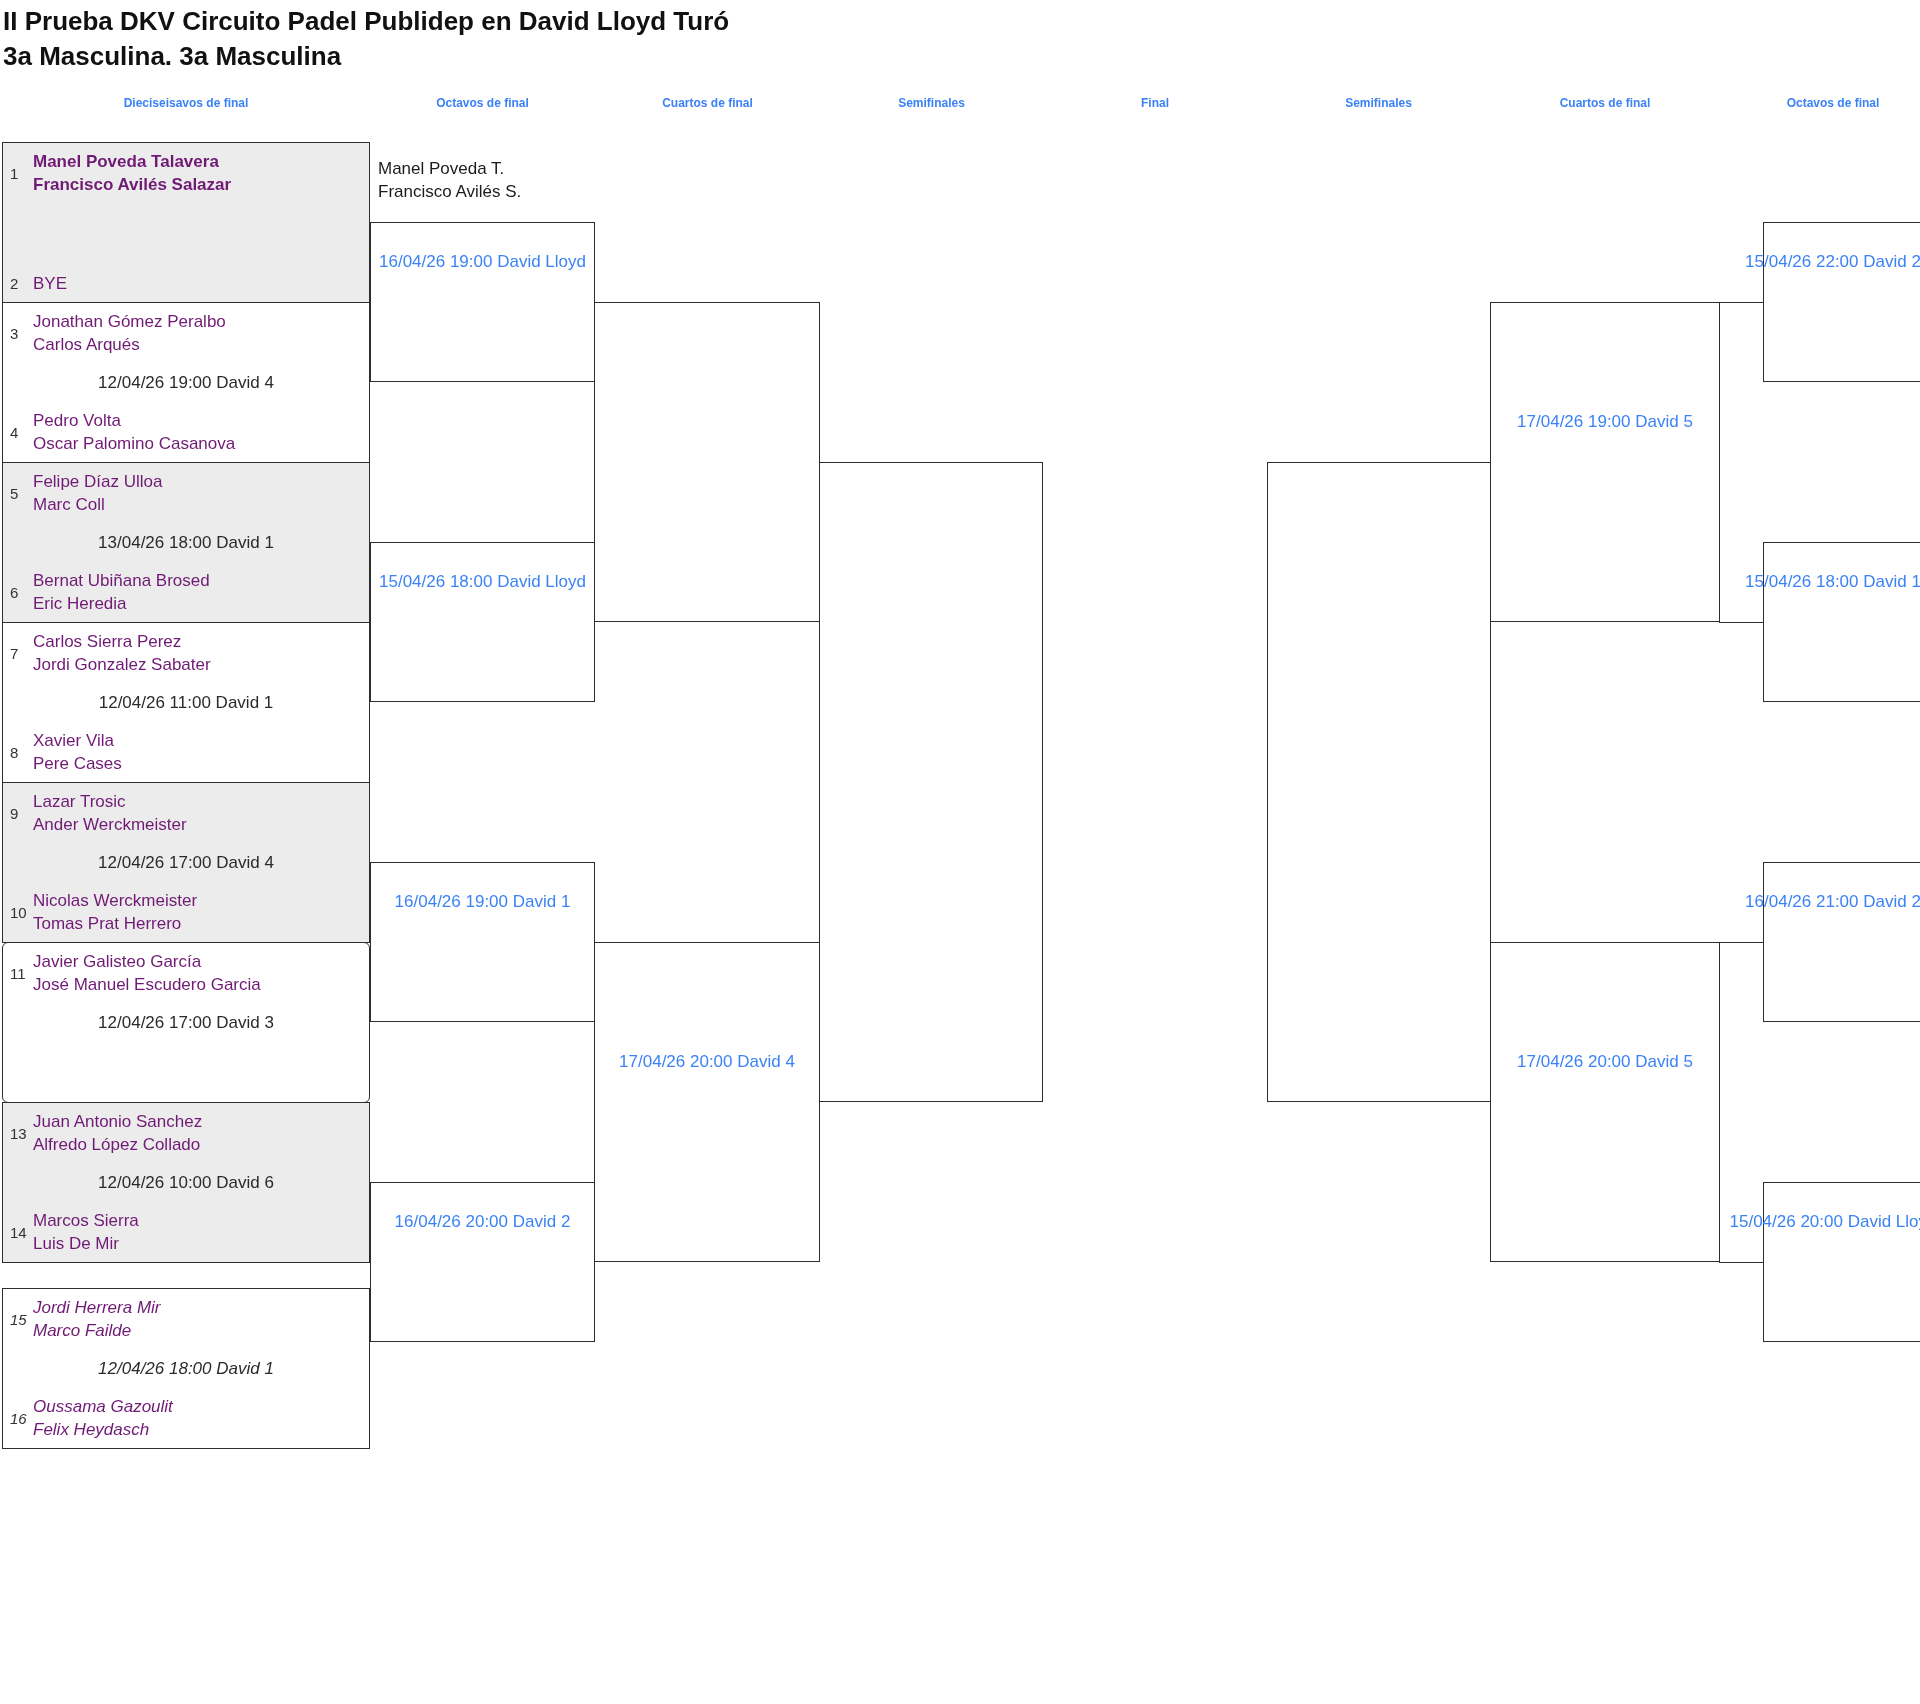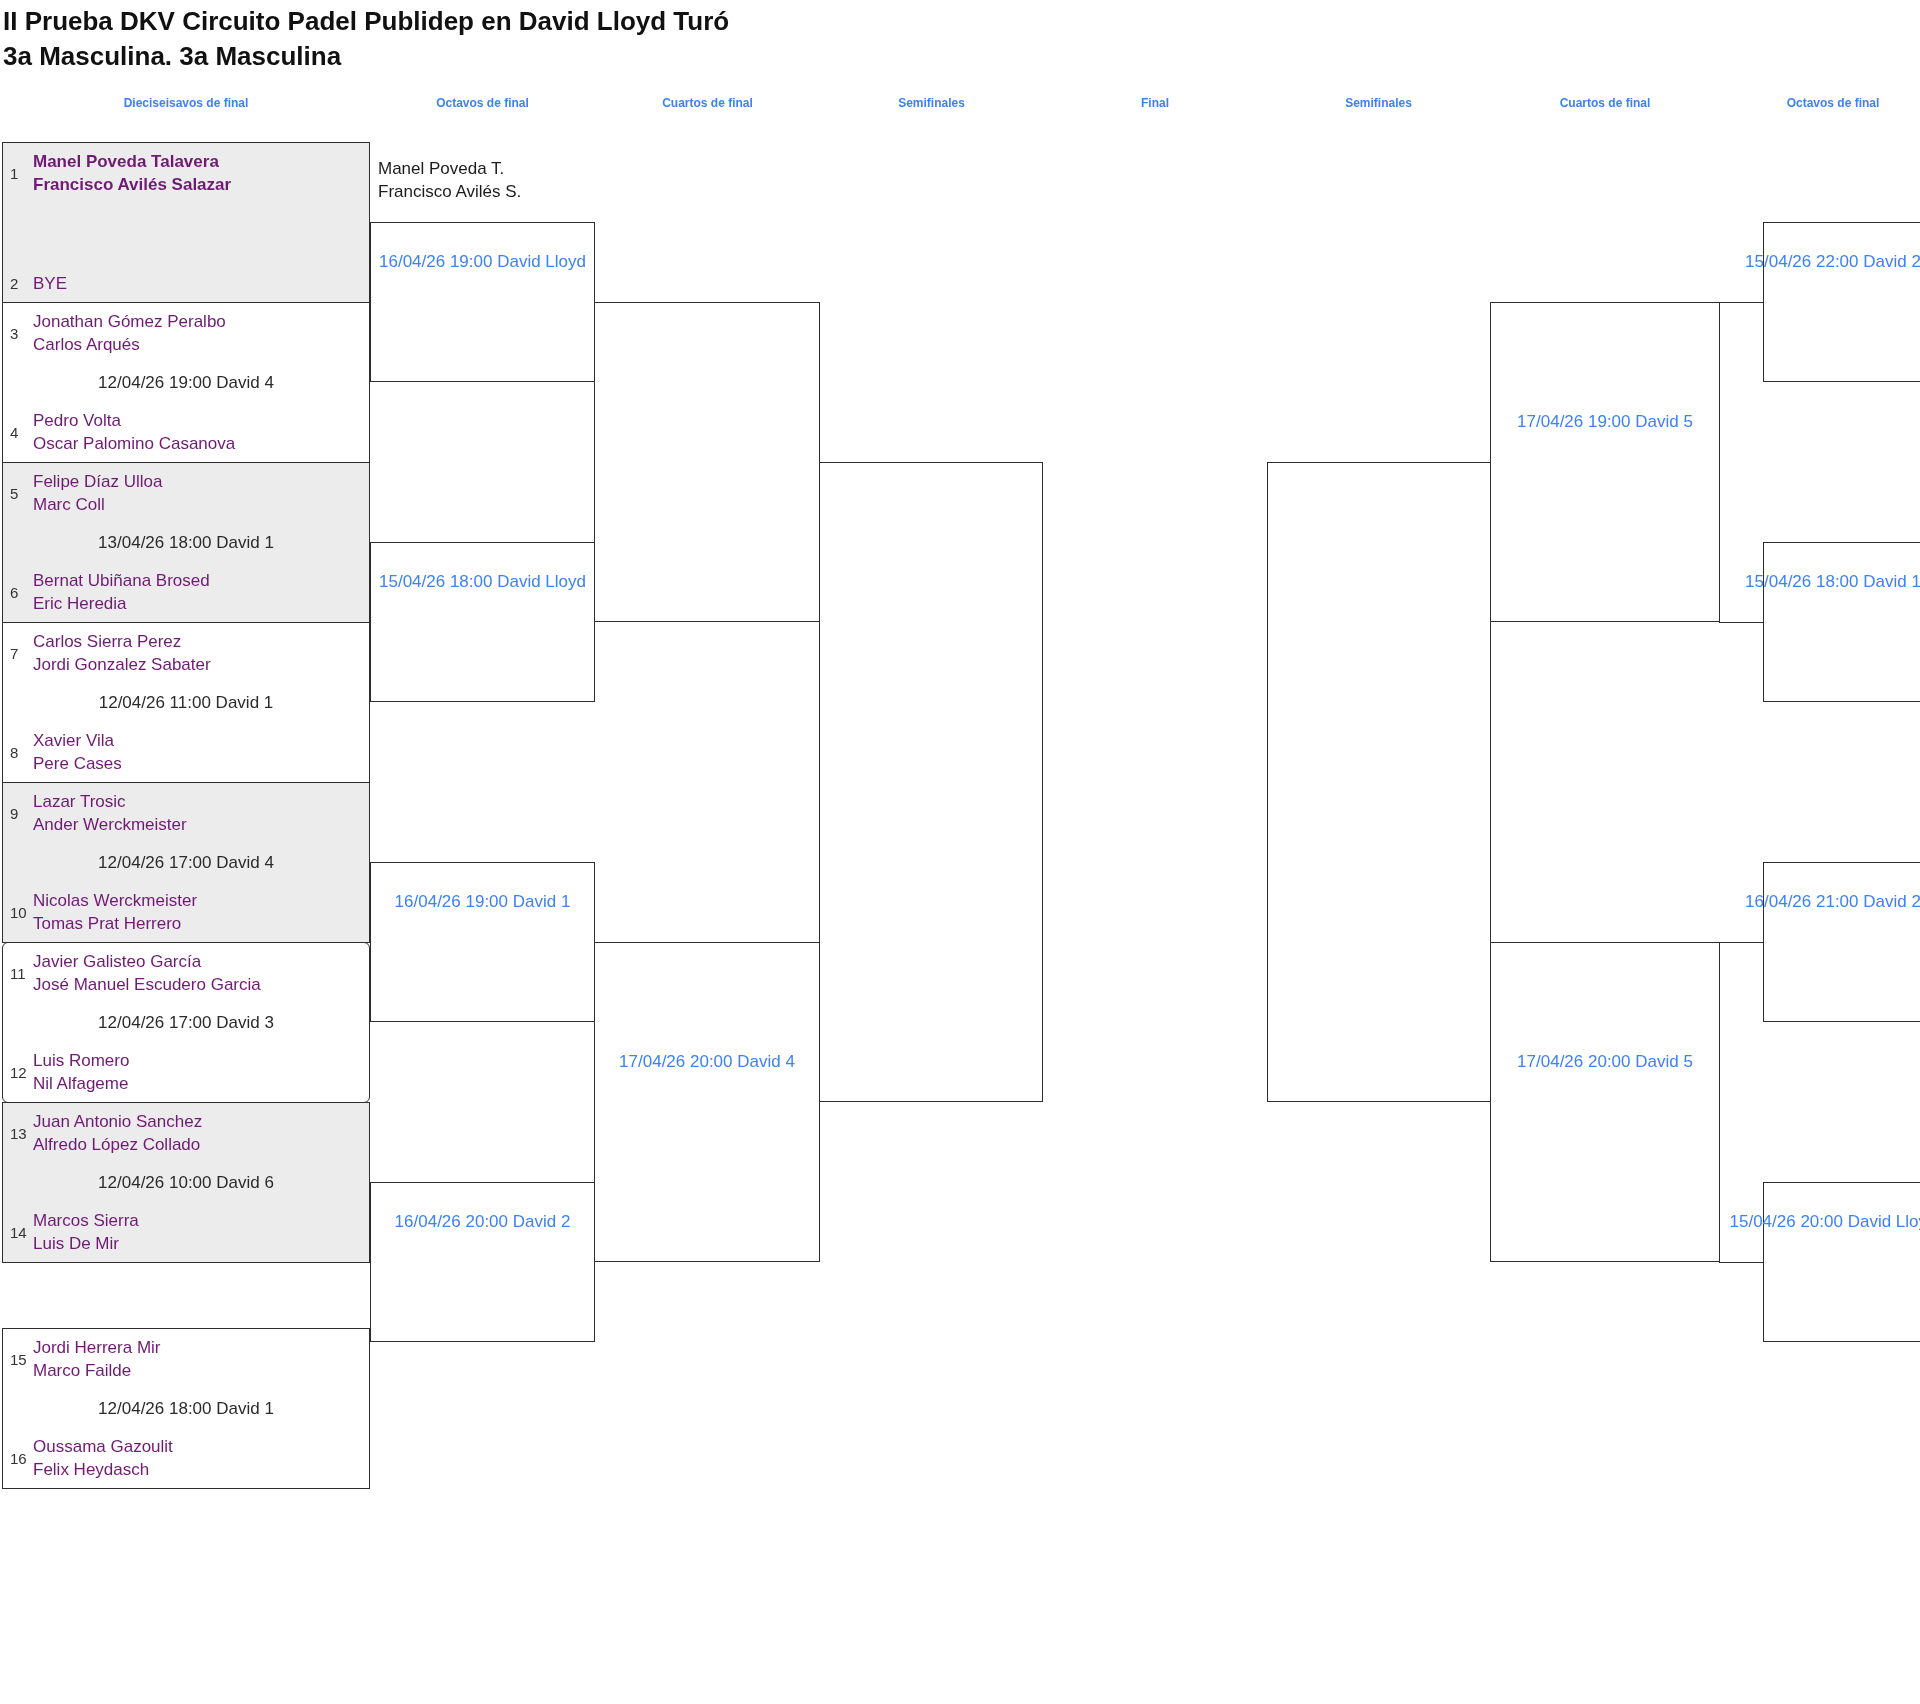--- a/index.html
+++ b/index.html
@@ -124,47 +124,40 @@
       <div class="seed-time">12/04/26 17:00 David 4</div>
     </div>
     <div class="seed-box" style="top: 942px; height: 161px; border-radius: 6px;">
       <div class="team-row top">
         <div class="seed-num">11</div>
         <div class="team-names">
           <div>Javier Galisteo García</div>
           <div>José Manuel Escudero Garcia</div>
         </div>
       </div>
-      <div class="team-row bottom">
-        <div class="seed-num">12</div>
-        <div class="team-names">
-          <div>Luis Romero</div>
-          <div>Nil Alfageme</div>
-        </div>
-      </div>
       <div class="seed-time">12/04/26 17:00 David 3</div>
     </div>
     <div class="seed-box shaded" style="top: 1102px; height: 161px;">
       <div class="team-row top">
         <div class="seed-num">13</div>
         <div class="team-names">
           <div>Juan Antonio Sanchez</div>
           <div>Alfredo López Collado</div>
         </div>
       </div>
       <div class="team-row bottom">
         <div class="seed-num">14</div>
         <div class="team-names">
           <div>Marcos Sierra</div>
           <div>Luis De Mir</div>
         </div>
       </div>
       <div class="seed-time">12/04/26 10:00 David 6</div>
     </div>
-    <div class="seed-box" style="top: 1328px; height: 161px;">
+    <div class="seed-box" style="top: 1288px; height: 161px; font-style: italic;">
       <div class="team-row top">
         <div class="seed-num">15</div>
         <div class="team-names">
           <div>Jordi Herrera Mir</div>
           <div>Marco Failde</div>
         </div>
       </div>
       <div class="team-row bottom">
         <div class="seed-num">16</div>
         <div class="team-names">

